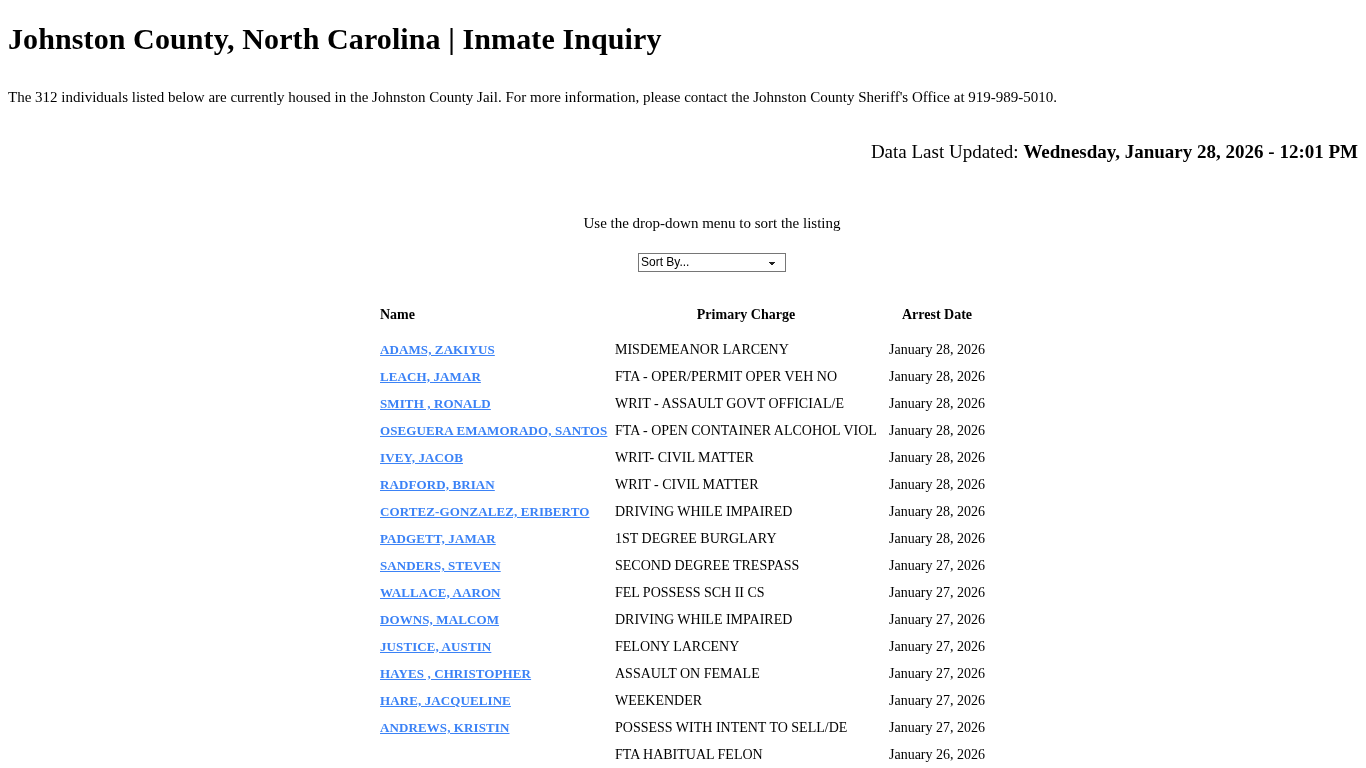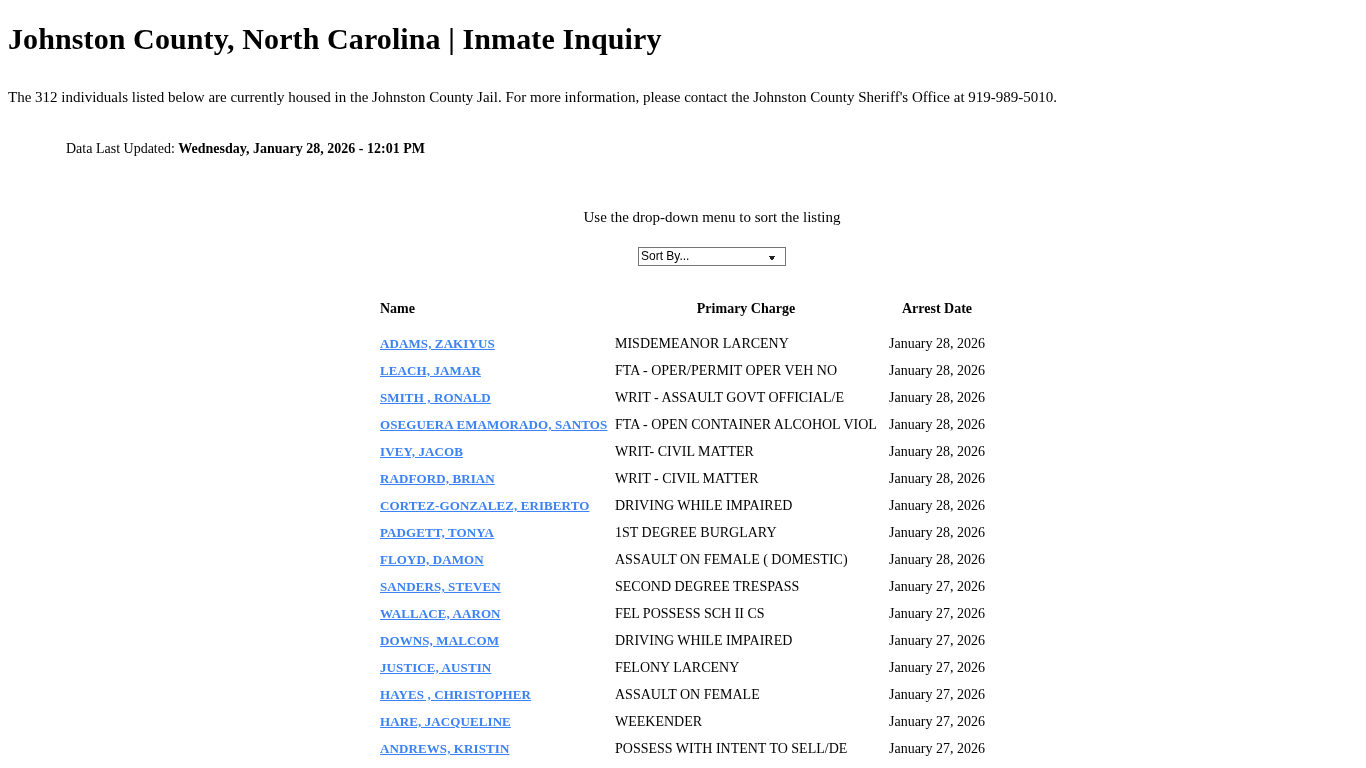--- a/index.html
+++ b/index.html
@@ -32,23 +32,23 @@
   }
 
   p.intro {
     font-size: 15px;
     line-height: 1.18;
     margin: 33px 0 0 0;
     white-space: nowrap;
   }
 
   p.updated {
-    font-size: 14px;
+    font-size: 19px;
     margin: 35px 0 0 0;
-    text-align: left;
+    text-align: right;
     padding-left: 58px;
   }
   p.updated .bold {
     font-weight: bold;
   }
 
   
   .sort-block {
     margin-top: 51px;
     text-align: center;
@@ -209,27 +209,22 @@
             <td class="cell-name"><a class="inmate-link" href="#">RADFORD, BRIAN</a></td>
             <td class="cell-charge">WRIT - CIVIL MATTER</td>
             <td class="cell-date">January 28, 2026</td>
           </tr>
           <tr>
             <td class="cell-name"><a class="inmate-link" href="#">CORTEZ-GONZALEZ, ERIBERTO</a></td>
             <td class="cell-charge">DRIVING WHILE IMPAIRED</td>
             <td class="cell-date">January 28, 2026</td>
           </tr>
           <tr>
-            <td class="cell-name"><a class="inmate-link" href="#">PADGETT, TONYA</a></td>
+            <td class="cell-name"><a class="inmate-link" href="#">PADGETT, JAMAR</a></td>
             <td class="cell-charge">1ST DEGREE BURGLARY</td>
-            <td class="cell-date">January 28, 2026</td>
-          </tr>
-          <tr>
-            <td class="cell-name"><a class="inmate-link" href="#">FLOYD, DAMON</a></td>
-            <td class="cell-charge">ASSAULT ON FEMALE ( DOMESTIC)</td>
             <td class="cell-date">January 28, 2026</td>
           </tr>
           <tr>
             <td class="cell-name"><a class="inmate-link" href="#">SANDERS, STEVEN</a></td>
             <td class="cell-charge">SECOND DEGREE TRESPASS</td>
             <td class="cell-date">January 27, 2026</td>
           </tr>
           <tr>
             <td class="cell-name"><a class="inmate-link" href="#">WALLACE, AARON</a></td>
             <td class="cell-charge">FEL POSSESS SCH II CS</td>

